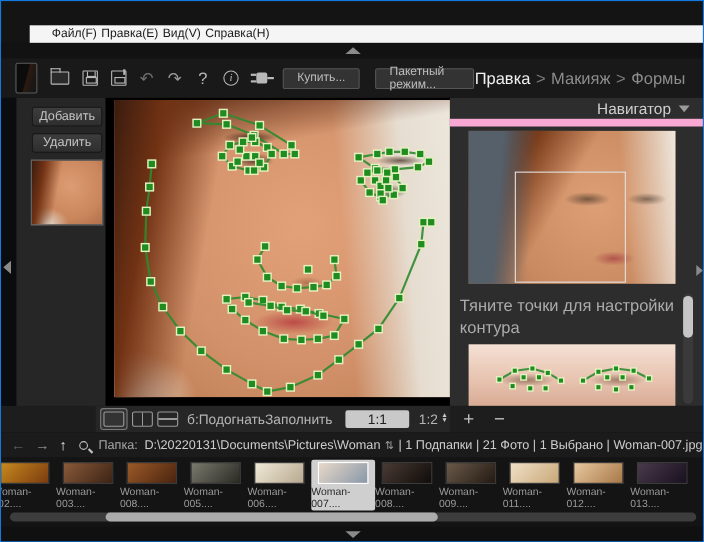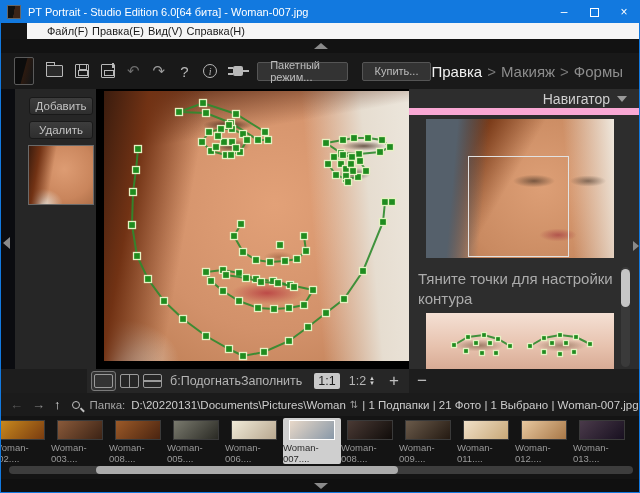--- a/index.html
+++ b/index.html
@@ -114,21 +114,21 @@
   .zoom-row { position:absolute; left:0; top:368px; width:100%; height:24px; background:#1d1d1d; }
   .zoom-controls { position:absolute; left:86px; top:0; width:322px; height:24px; background:#262626;
     display:flex; align-items:center; color:#b5b5b5; font-size:12.5px; }
   .vm-wrap { display:flex; align-items:center; justify-content:center; margin-left:4px; }
   .vm-wrap.selected { border:1px solid #7a7a7a; border-radius:3px; padding:2px; background:#333; }
   .vm { width:19px; height:14px; border:1px solid #9a9a9a; border-radius:2px; }
   .vm.v2 { background:linear-gradient(90deg, transparent 46%, #9a9a9a 46%, #9a9a9a 54%, transparent 54%); }
   .vm.h2 { background:linear-gradient(180deg, transparent 42%, #9a9a9a 42%, #9a9a9a 58%, transparent 58%); }
   .z-frag { margin-left:8px; }
   .z-txt { }
-  .z-100 { margin-left:12px; background:#c9c9c9; color:#1e1e1e; padding:1px 4px; border-radius:2px; }
+  .z-100 { margin-left:12px; background:#c9c9c9; color:#1e1e1e; padding:1px 20px; border-radius:2px; }
   .z-spin { display:flex; flex-direction:column; margin-left:3px; line-height:5px; font-size:6px; color:#cfcfcf; }
   .z-pm { margin-left:14px; font-size:17px; color:#c0c0c0; }
   
   .statusbar { position:absolute; left:0; top:392px; width:100%; height:23px; background:#1b1b1b;
     display:flex; align-items:center; color:#c9c9c9; font-size:11.5px; white-space:nowrap; }
   .sb-ico { margin-left:9px; font-size:13px; }
   .mag { width:8px; height:8px; border:1.5px solid #c0c0c0; border-radius:50%; position:relative; margin-left:11px;}
   .mag:after { content:""; position:absolute; left:7px; top:7px; width:5px; height:1.5px; background:#c0c0c0; transform:rotate(45deg); }
   .sb-label { margin-left:10px; color:#a5a5a5; }
   .sb-path { margin-left:6px; color:#cdcdcd; }
@@ -148,29 +148,20 @@
   
   .bottom-strip { position:absolute; left:0; top:478px; width:100%; height:15px; background:#101010; border-bottom:2px solid #1279df; }
   .tri-dn { position:absolute; left:313px; top:4px; width:0; height:0;
     border-left:7px solid transparent; border-right:7px solid transparent; border-top:6px solid #8a8a8a; }
 </style>
 </head>
 <body>
 
 <div id="win">
 
-  <div class="titlebar">
-    <div class="app-ico"></div>
-    <div class="title-text">PT Portrait - Studio Edition 6.0[64 бита] - Woman-007.jpg</div>
-    <div class="win-btn">–</div>
-    <div class="win-btn">
-        <span class="maxi-box"></span>
-      </div>
-    <div class="win-btn">×</div>
-  </div>
 
   <div class="menubar">
       <span class="menu-item">Файл(F)</span>
       <span class="menu-item">Правка(Е)</span>
       <span class="menu-item">Вид(V)</span>
       <span class="menu-item">Справка(Н)</span>
     </div>
 
   <div class="collapse-strip">
     <div class="tri-up"></div>
@@ -189,22 +180,22 @@
       </div>
     <div class="tb-ico glyph-dim">↶</div>
     <div class="tb-ico glyph-mid">↷</div>
     <div class="tb-ico">?</div>
     <div class="tb-ico">
         <span class="info-circ">i</span>
       </div>
     <div class="tb-ico">
         <span class="plug"></span>
       </div>
+    <div class="tb-btn">Купить...</div>
     <div class="tb-btn">Пакетный режим...</div>
-    <div class="tb-btn">Купить...</div>
     <div class="breadcrumb"><span class="bc-item">Правка</span><span class="bc-sep">&gt;</span><span class="bc-item">Макияж</span><span class="bc-sep">&gt;</span><span class="bc-item">Формы</span></div>
   </div>
 
   <div class="main">
 
     <div class="edge-left">
       <div class="edge-arrow-l"></div>
     </div>
 
     <div class="left-panel">

